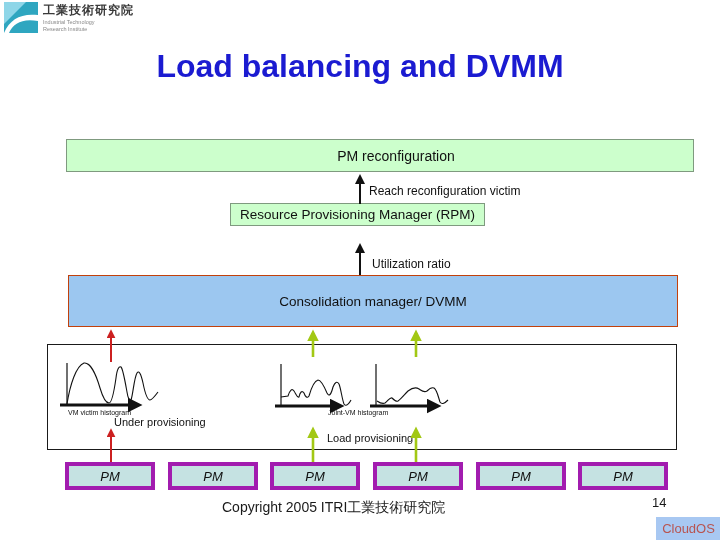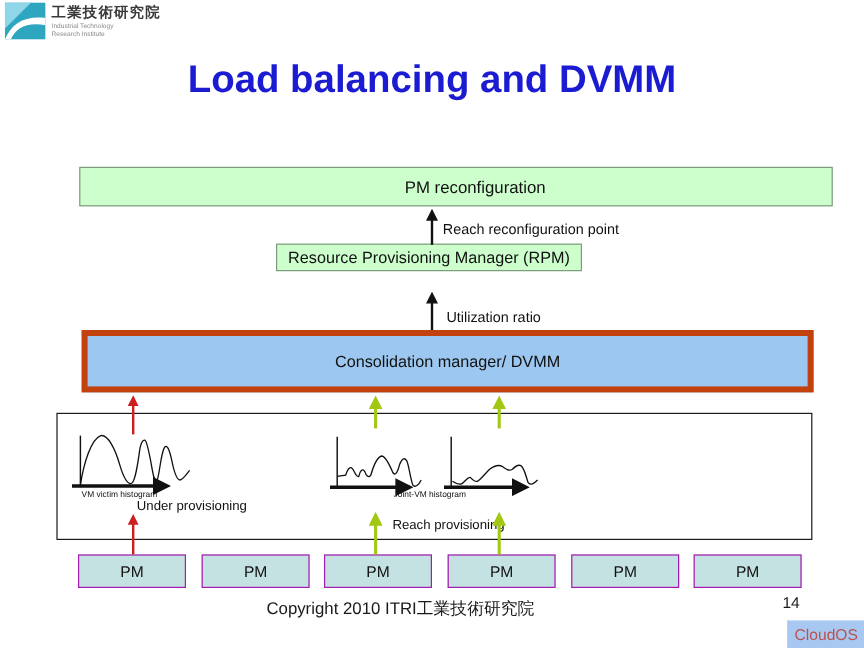--- a/index.html
+++ b/index.html
@@ -15,41 +15,41 @@
   .logo-en{font-size:5.5px;color:#8a8a8a;line-height:6.5px;margin-top:2px;}
   
   .title{
     position:absolute;left:0;top:48px;width:720px;margin:0;text-align:center;
     font-size:32px;font-weight:bold;color:#1b1bd1;letter-spacing:0px;
   }
   
   .box{position:absolute;display:flex;align-items:center;justify-content:center;
        font-size:14px;color:#111;box-sizing:border-box;}
   .green{background:#ccffcc;border:1px solid #7f9a7f;}
-  .blue{background:#9cc7f0;border:5px solid #c2410c;}
+  .blue{background:#9cc7f0;border:1px solid #c2410c;}
   .pm-reconf{left:66px;top:139px;width:628px;height:33px;padding-left:32px;}
   .rpm{left:230px;top:203px;width:255px;height:23px;font-size:13.5px;}
   .consolidation{left:68px;top:275px;width:610px;height:52px;font-size:13.5px;}
   
   .flow-label{position:absolute;font-size:12px;color:#111;white-space:nowrap;}
   .reach-label{left:369px;top:184px;}
   .util-label{left:372px;top:257px;}
   
   .white-panel{position:absolute;left:47px;top:344px;width:630px;height:106px;
                background:#fff;border:1px solid #1a1a1a;box-sizing:border-box;}
   .hist-label{position:absolute;font-size:7px;color:#111;white-space:nowrap;}
   .vm-victim-label{left:68px;top:409px;}
   .joint-vm-label{left:328px;top:409px;}
   .prov-label{position:absolute;font-size:11px;color:#111;white-space:nowrap;}
   .under-label{left:114px;top:416px;}
   .over-label{left:327px;top:432px;}
   
   .pm-box{position:absolute;top:462px;width:90px;height:28px;background:#c5e2e2;
-          border:1px solid #a21caf;display:flex;align-items:center;justify-content:center;
-          font-size:13px;color:#111;box-sizing:border-box;}
+          border:4px solid #a21caf;display:flex;align-items:center;justify-content:center;
+          font-size:13px;color:#111;box-sizing:border-box;font-style:italic;}
   .pm1{left:65px;}.pm2{left:168px;}.pm3{left:270px;}.pm4{left:373px;}.pm5{left:476px;}.pm6{left:578px;}
   
   .copyright{position:absolute;left:222px;top:499px;font-size:14px;color:#1a1a1a;white-space:nowrap;}
   .page-number{position:absolute;left:652px;top:495px;width:30px;text-align:left;
                font-size:13px;color:#1a1a1a;}
   .badge{position:absolute;left:656px;top:517px;width:65px;height:23px;background:#a8c8f2;
          display:flex;align-items:center;justify-content:center;
          font-size:13px;color:#b85450;}
   
   .overlay{position:absolute;left:0;top:0;width:720px;height:540px;pointer-events:none;}
@@ -70,39 +70,39 @@
       <div class="logo-en">
         <div>Industrial Technology</div>
         <div>Research Institute</div>
       </div>
     </div>
   </div>
 
   <h1 class="title">Load balancing and DVMM</h1>
 
   <div class="box green pm-reconf">PM reconfiguration</div>
-  <div class="flow-label reach-label">Reach reconfiguration point</div>
+  <div class="flow-label reach-label">Reach reconfiguration victim</div>
   <div class="box green rpm">Resource Provisioning Manager (RPM)</div>
   <div class="flow-label util-label">Utilization ratio</div>
   <div class="box blue consolidation">Consolidation manager/ DVMM</div>
 
   <div class="white-panel"></div>
   <div class="hist-label vm-victim-label">VM victim histogram</div>
   <div class="hist-label joint-vm-label">Joint-VM histogram</div>
   <div class="prov-label under-label">Under provisioning</div>
-  <div class="prov-label over-label">Reach provisioning</div>
+  <div class="prov-label over-label">Load provisioning</div>
 
   <div class="pm-box pm1">PM</div>
   <div class="pm-box pm2">PM</div>
   <div class="pm-box pm3">PM</div>
   <div class="pm-box pm4">PM</div>
   <div class="pm-box pm5">PM</div>
   <div class="pm-box pm6">PM</div>
 
-  <div class="copyright">Copyright 2010 ITRI工業技術研究院</div>
+  <div class="copyright">Copyright 2005 ITRI工業技術研究院</div>
   <div class="page-number">14</div>
   <div class="badge">CloudOS</div>
 
   <svg class="overlay" viewBox="0 0 720 540">
     <defs>
       <marker id="ah-black" viewBox="0 0 10 10" refX="7" refY="5" markerWidth="5" markerHeight="5" orient="auto-start-reverse">
         <path d="M0,0 L10,5 L0,10 z" fill="#111111"></path>
       </marker>
       <marker id="ah-red" viewBox="0 0 10 10" refX="7" refY="5" markerWidth="4.5" markerHeight="4.5" orient="auto-start-reverse">
         <path d="M0,0 L10,5 L0,10 z" fill="#cc2020"></path>

